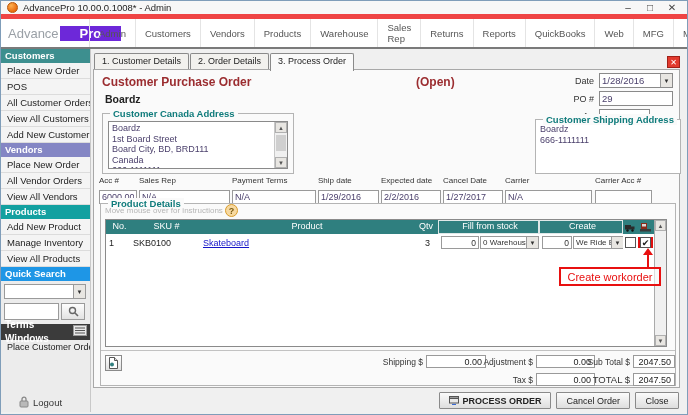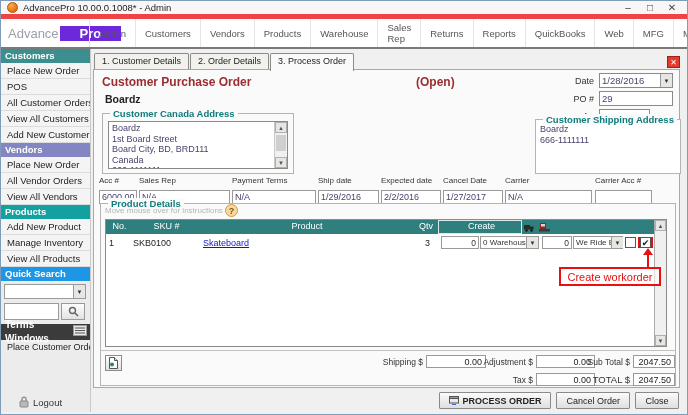--- a/index.html
+++ b/index.html
@@ -346,20 +346,21 @@
           <div class="pd-hint">Move mouse over for instructions</div>
           <div class="pd-help">?</div>
 
           <div class="ptable">
             <div class="pt-main">
               <div class="pt-header">
                 <div class="c c-no">No.</div>
                 <div class="c c-sku">SKU #</div>
                 <div class="c c-prod">Product</div>
                 <div class="c c-qty">Qtv</div>
+                <div class="c c-fill boxed">Fill from stock</div>
                 <div class="c c-create boxed">Create</div>
                 <div class="c c-cb">
                   <svg width="11" height="8" viewBox="0 0 11 8">
                     <rect x="0" y="1" width="6" height="4.5" fill="#2a2a2a"></rect>
                     <rect x="6" y="2.5" width="3.5" height="3" fill="#2a2a2a"></rect>
                     <circle cx="2.5" cy="6.5" r="1.2" fill="#111"></circle>
                     <circle cx="7.5" cy="6.5" r="1.2" fill="#111"></circle>
                   </svg>
                 </div>
                 <div class="c c-cb">

